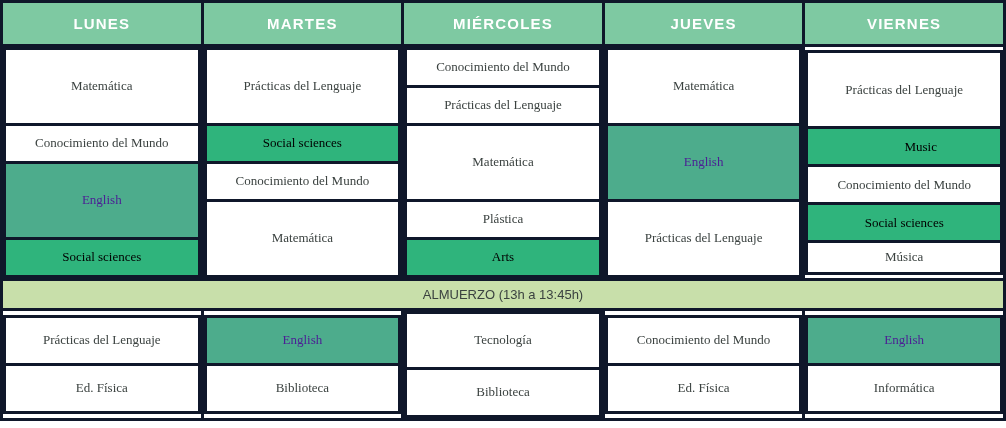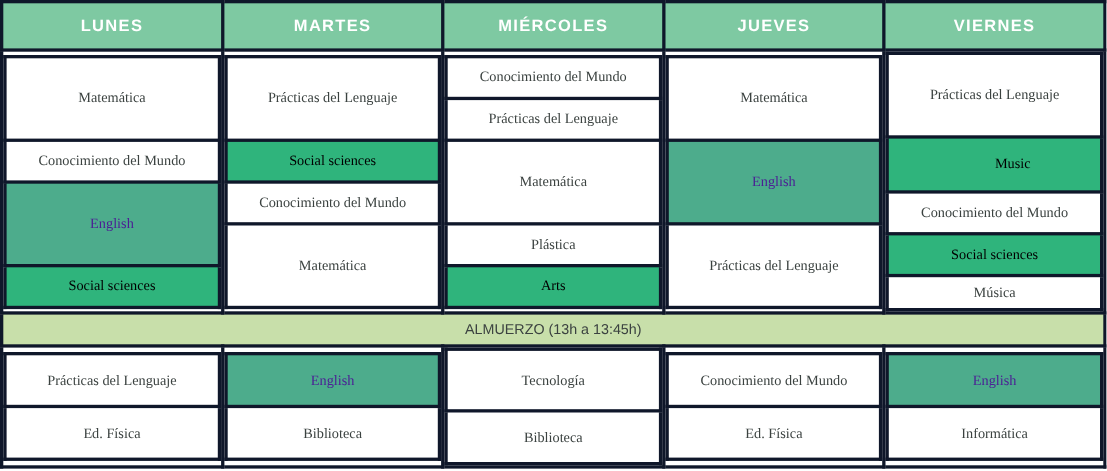--- a/index.html
+++ b/index.html
@@ -204,21 +204,21 @@
       <td>
         <div class="daycol">
             <table class="subtable">
               <tbody>
                 <tr>
                   <td class="cell" style="height: 76px;">
                     <span class="txt">Prácticas del Lenguaje</span>
                   </td>
                 </tr>
                 <tr>
-                  <td class="cell green" style="height: 50px; padding-left: 33px;">
+                  <td class="cell green" style="height: 38px; padding-left: 33px;">
                     <span class="txt">Music</span>
                   </td>
                 </tr>
                 <tr>
                   <td class="cell" style="height: 38px;">
                     <span class="txt">Conocimiento del Mundo</span>
                   </td>
                 </tr>
                 <tr>
                   <td class="cell green" style="height: 38px;">

